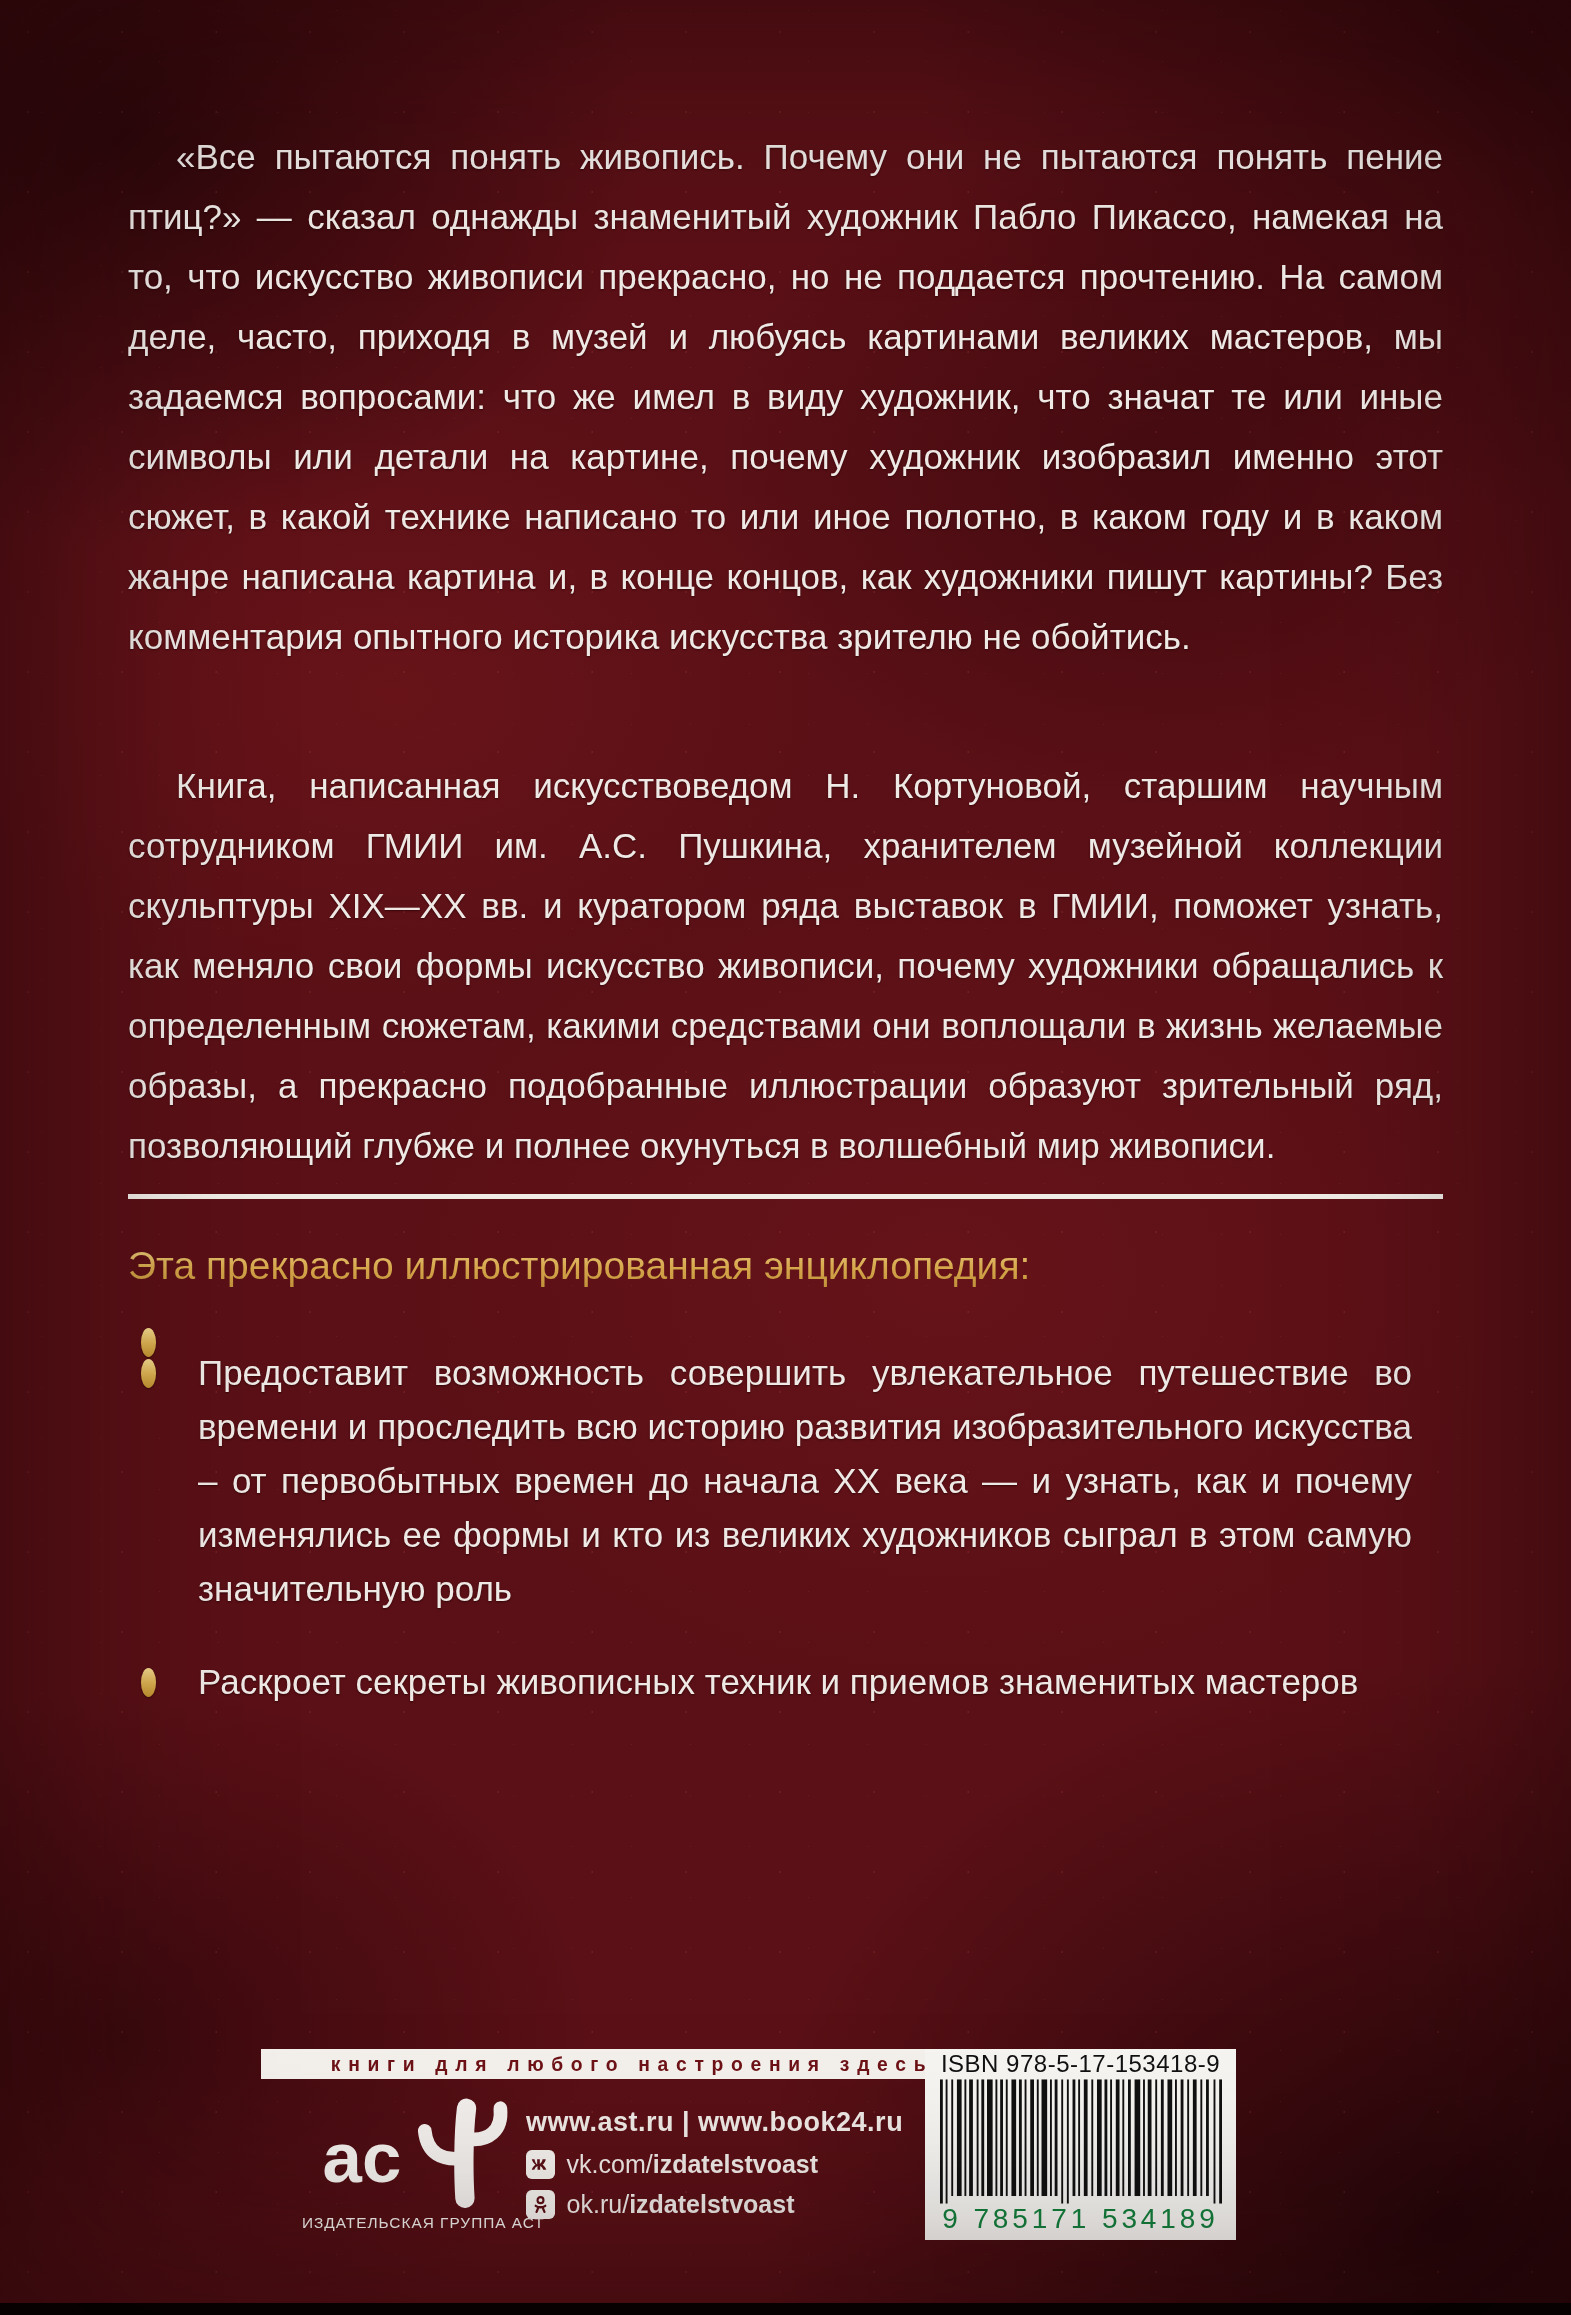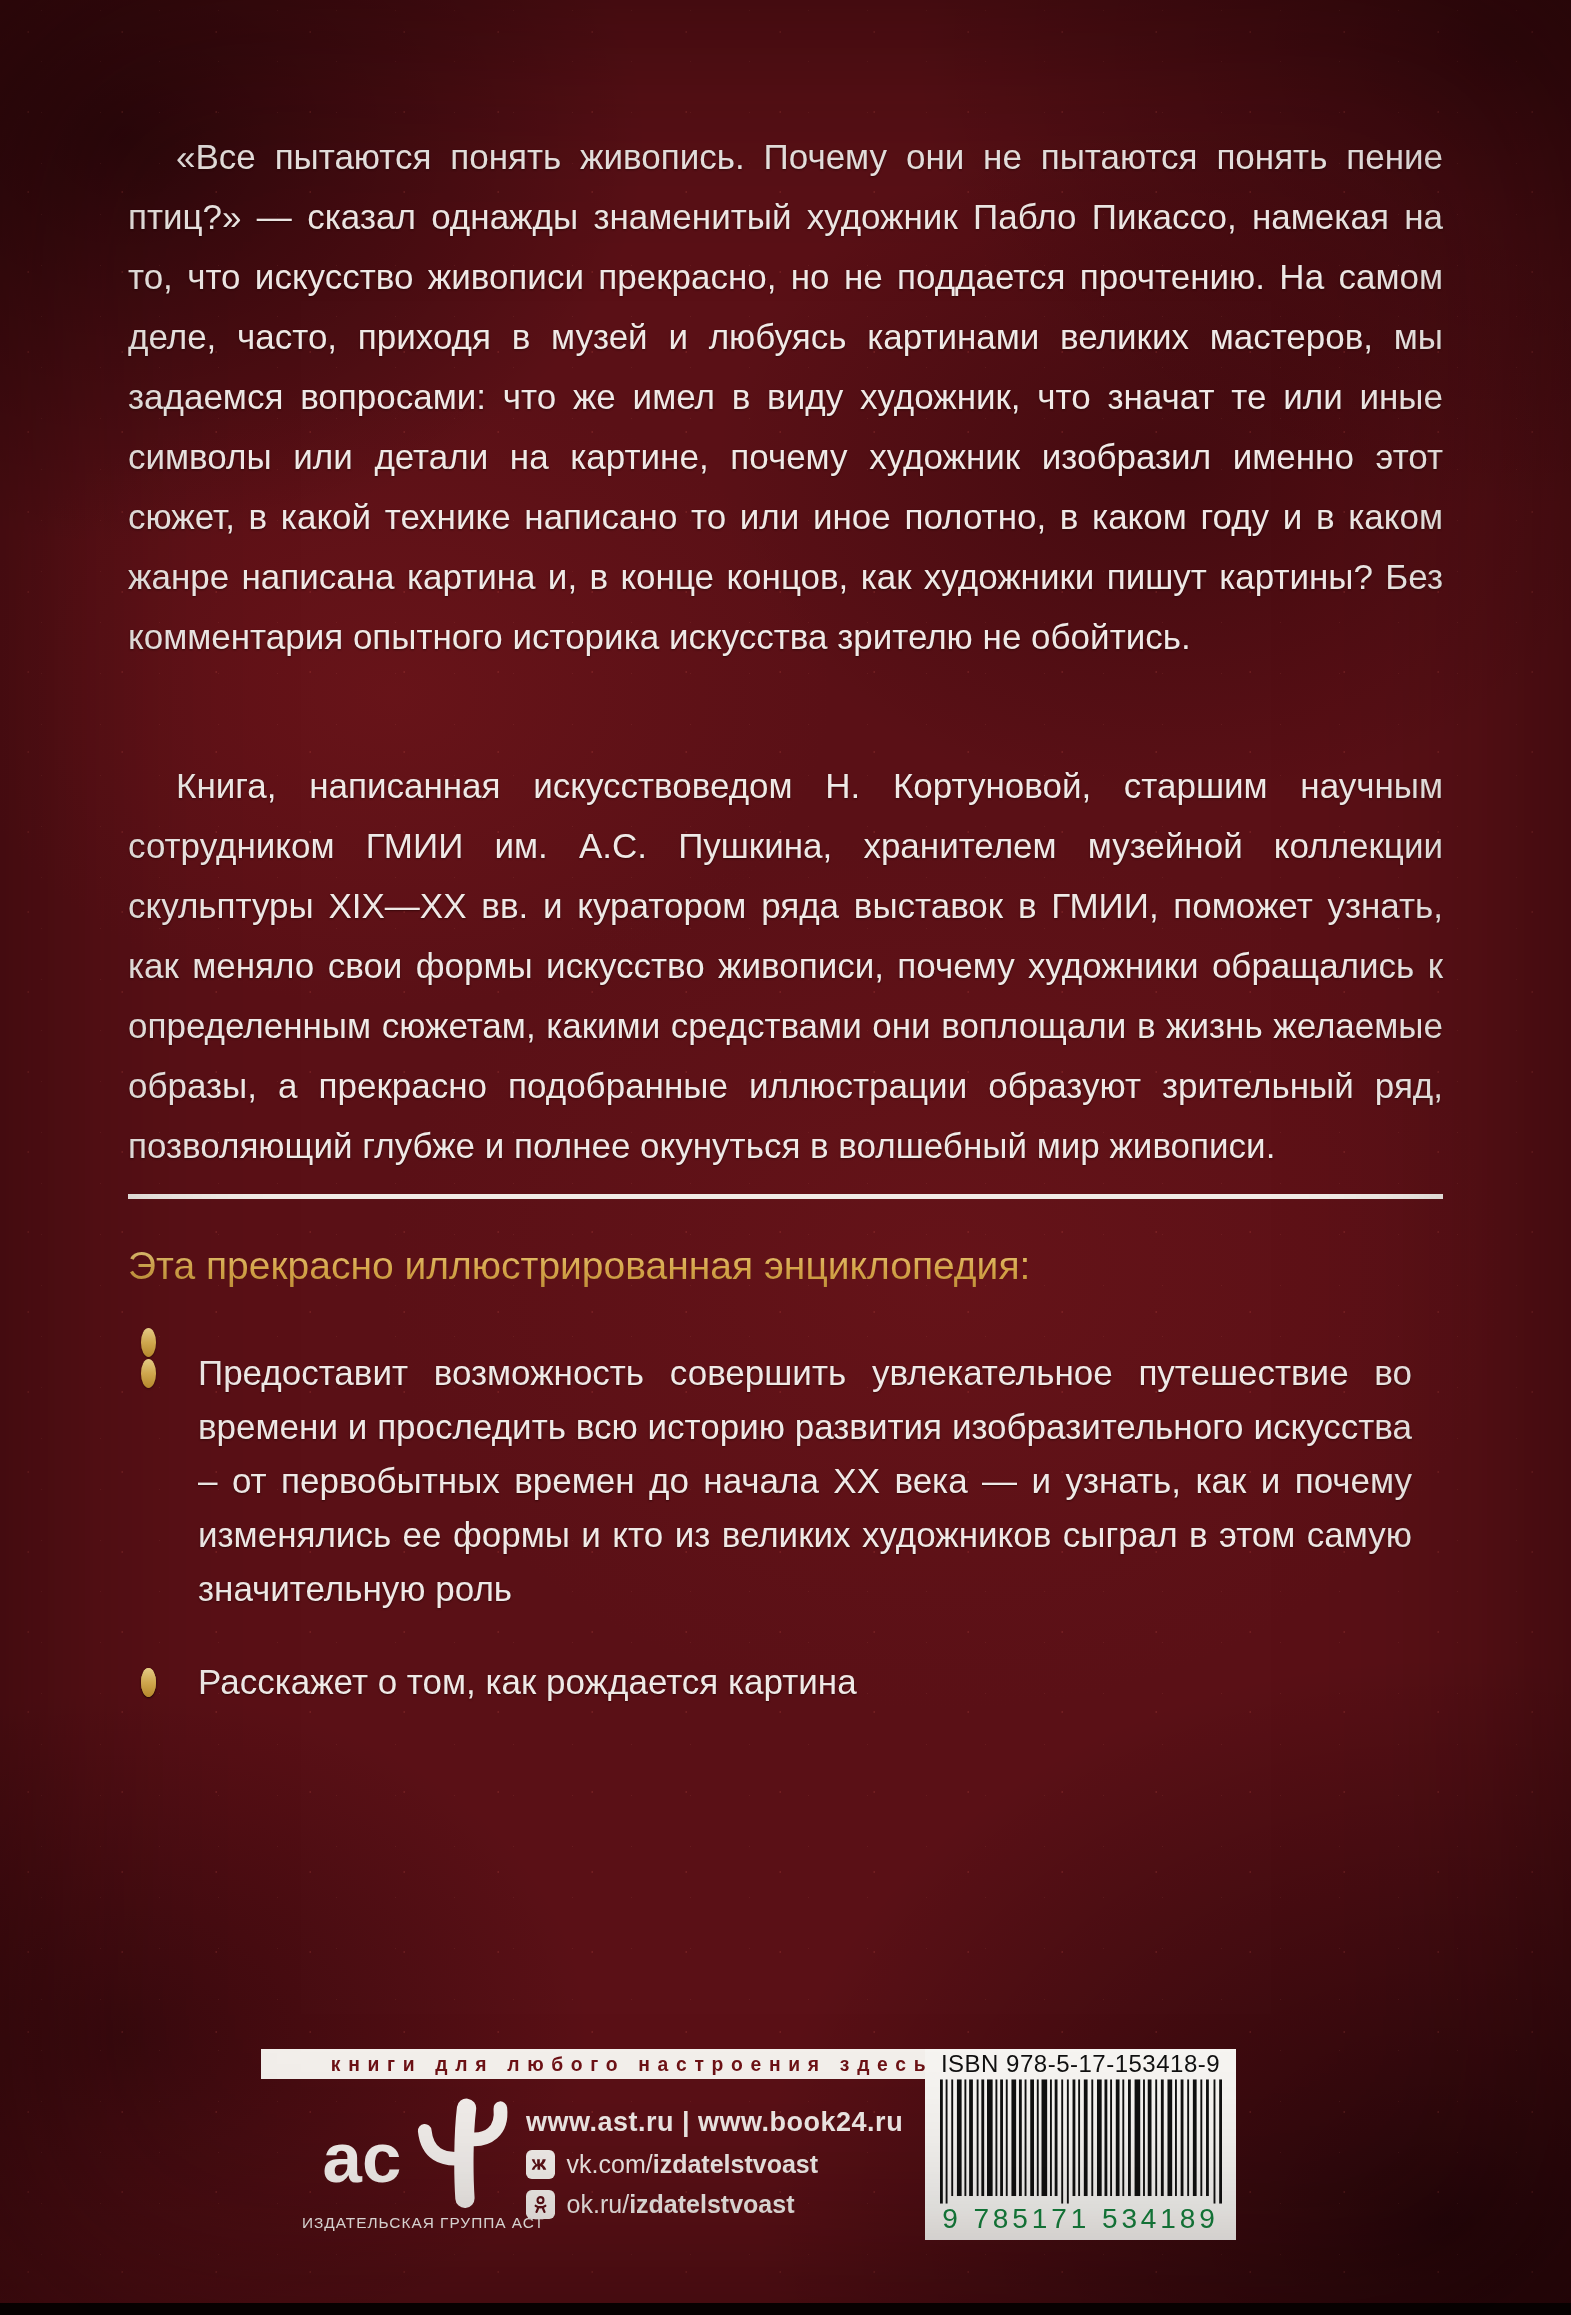--- a/index.html
+++ b/index.html
@@ -97,24 +97,21 @@
   <ul class="bullets">
     <li>
       <span class="marker"></span>
     </li>
     <li>
       <span class="marker"></span>
       <span>Предоставит возможность совершить увлекательное путешествие во времени и проследить всю историю развития изобразительного искусства – от первобытных времен до начала XX века — и узнать, как и почему изменялись ее формы и кто из великих художников сыграл в этом самую значительную роль</span>
     </li>
     <li>
       <span class="marker"></span>
-    </li>
-    <li>
-      <span class="marker"></span>
-      <span>Расскажет о том, как рождается картина</span>
+      <span>Раскроет секреты живописных техник и приемов знаменитых мастеров</span>
     </li>
   </ul>
 
   <div class="banner">книги для любого настроения здесь</div>
 
   <div class="ast">
     <svg width="193" height="124" viewBox="0 0 240 154">
       <text x="2" y="122" font-family="Liberation Sans, sans-serif" font-size="88" font-weight="bold" fill="#f3efec">ас</text>
       <path d="M181 30 C 177 62 177 112 179 142" stroke="#f3efec" stroke-width="24" fill="none" stroke-linecap="round"></path>
       <path d="M178 92 C 150 96 132 86 129 58" stroke="#f3efec" stroke-width="17" fill="none" stroke-linecap="round"></path>

